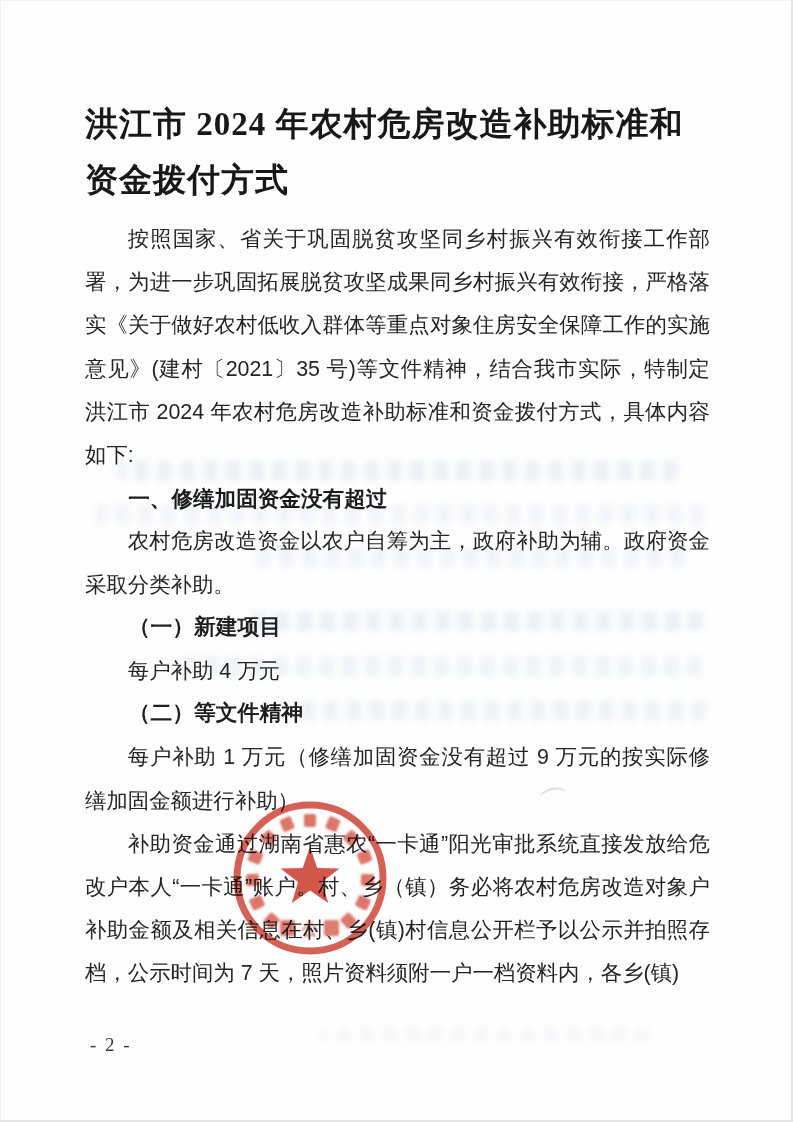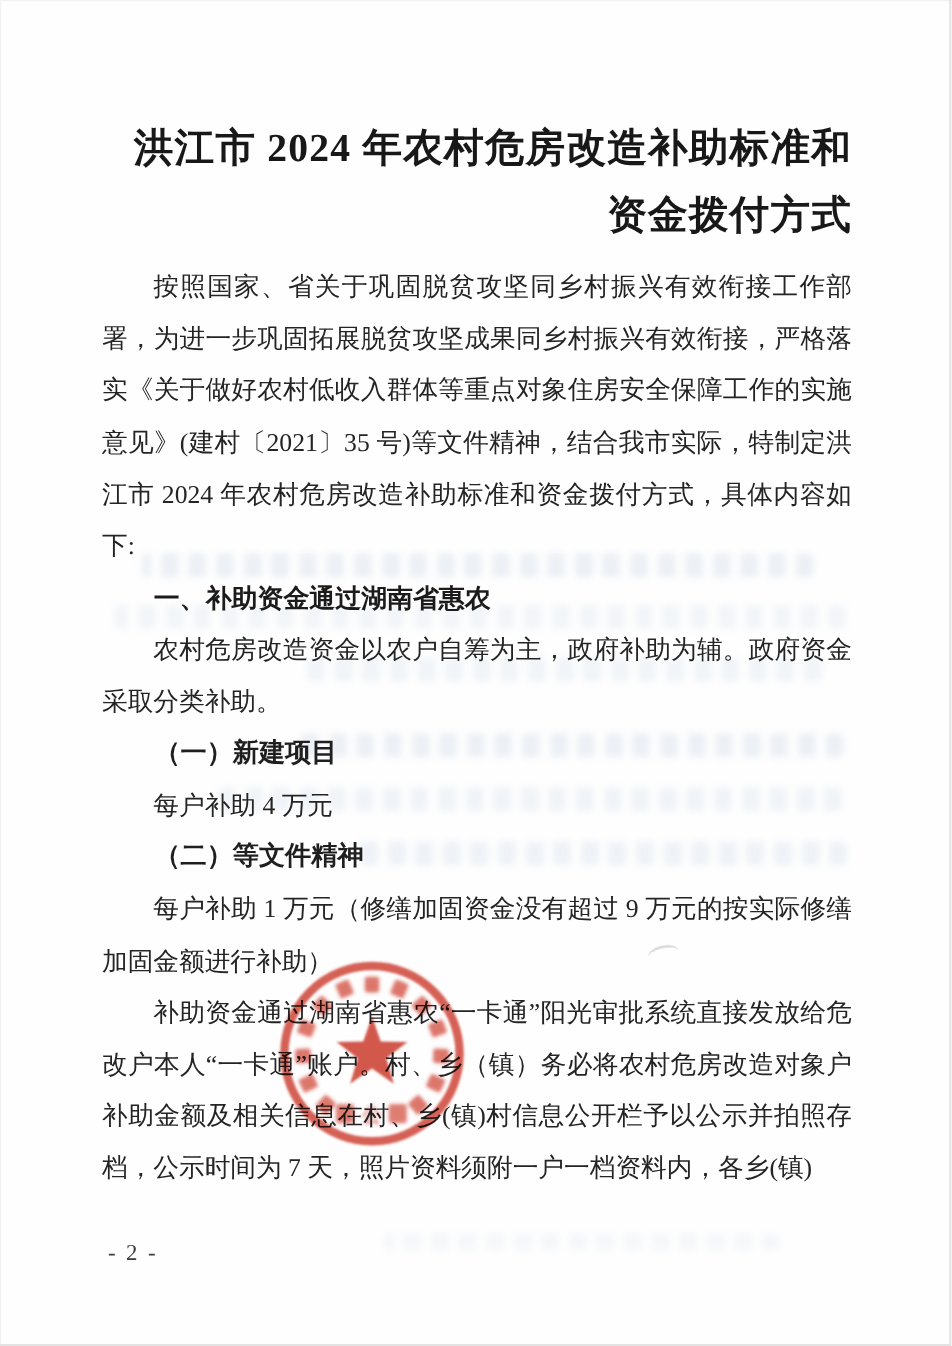--- a/index.html
+++ b/index.html
@@ -8,32 +8,32 @@
     background:#fefefe;
     font-family:"Liberation Serif",serif;
   }
   .page{
     position:absolute;inset:0;
     box-shadow:inset -2px -2px 0 #e3e3e3, inset 1px 1px 0 #f2f2f2;
   }
   
   .doc-title{
     position:absolute;left:85px;top:96px;width:625px;
-    text-align:right;
+    text-align:left;
     font-family:"Liberation Serif",serif;
     font-weight:700;font-size:33px;line-height:56px;
     color:#181818;letter-spacing:1px;
   }
   
   .doc-body{
     position:absolute;left:85px;top:218px;width:625px;
     color:#242424;
   }
   .blk{margin:0;text-indent:2em;text-align:justify;text-align-last:left;}
-  .blk.body{font-family:Liberation Serif, serif;font-size:21.4px;line-height:43.2px;color:#242424;}
+  .blk.body{font-family:Liberation Sans, sans-serif;font-size:21.4px;line-height:43.2px;color:#242424;}
   .blk.heading-hei{font-family:"Liberation Sans",sans-serif;font-weight:700;font-size:21.6px;line-height:43.2px;color:#1b1b1b;}
   .blk.heading-kai{font-family:Liberation Mono, monospace;font-weight:700;font-size:21.8px;line-height:43.2px;color:#1f1f1f;}
   
   .page-num{
     position:absolute;left:90px;top:1034px;
     font-family:"Liberation Serif",serif;font-size:19px;color:#3a3a3a;
     letter-spacing:2px;
   }
   
   .seal{
@@ -76,21 +76,21 @@
   <div class="ghost g7"></div>
   <div class="scan-squiggle"></div>
 
   <div class="doc-title">
     <div>洪江市 2024 年农村危房改造补助标准和</div>
     <div>资金拨付方式</div>
   </div>
 
   <div class="doc-body">
       <p class="blk body">按照国家、省关于巩固脱贫攻坚同乡村振兴有效衔接工作部署，为进一步巩固拓展脱贫攻坚成果同乡村振兴有效衔接，严格落实《关于做好农村低收入群体等重点对象住房安全保障工作的实施意见》(建村〔2021〕35 号)等文件精神，结合我市实际，特制定洪江市 2024 年农村危房改造补助标准和资金拨付方式，具体内容如下:</p>
-      <p class="blk heading-hei">一、补助资金通过湖南省惠农</p>
+      <p class="blk heading-hei">一、修缮加固资金没有超过</p>
       <p class="blk body">农村危房改造资金以农户自筹为主，政府补助为辅。政府资金采取分类补助。</p>
       <p class="blk heading-kai">（一）新建项目</p>
       <p class="blk body">每户补助 4 万元</p>
       <p class="blk heading-kai">（二）等文件精神</p>
       <p class="blk body">每户补助 1 万元（修缮加固资金没有超过 9 万元的按实际修缮加固金额进行补助）</p>
       <p class="blk body">补助资金通过湖南省惠农“一卡通”阳光审批系统直接发放给危改户本人“一卡通”账户。村、乡（镇）务必将农村危房改造对象户补助金额及相关信息在村、乡(镇)村信息公开栏予以公示并拍照存档，公示时间为 7 天，照片资料须附一户一档资料内，各乡(镇)</p>
     </div>
 
   <svg class="seal" viewBox="0 0 164 164" xmlns="http://www.w3.org/2000/svg">
     <defs>

